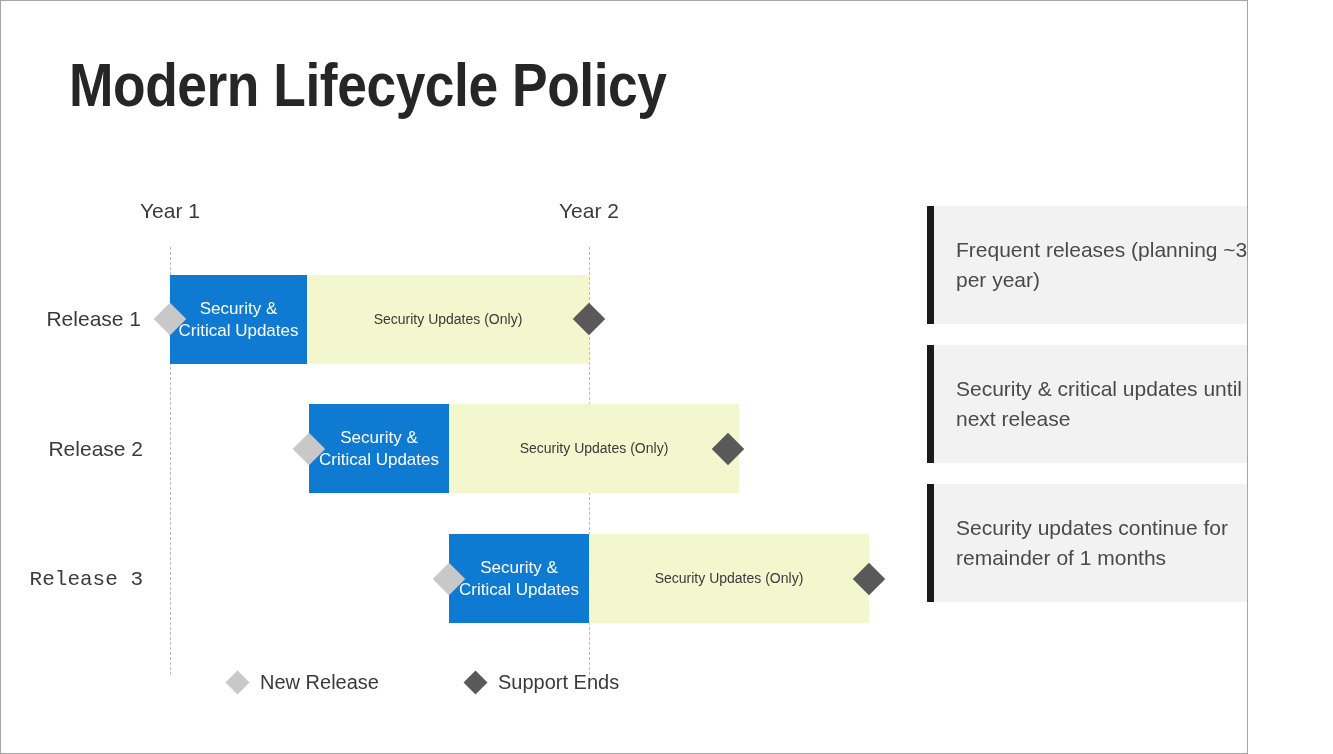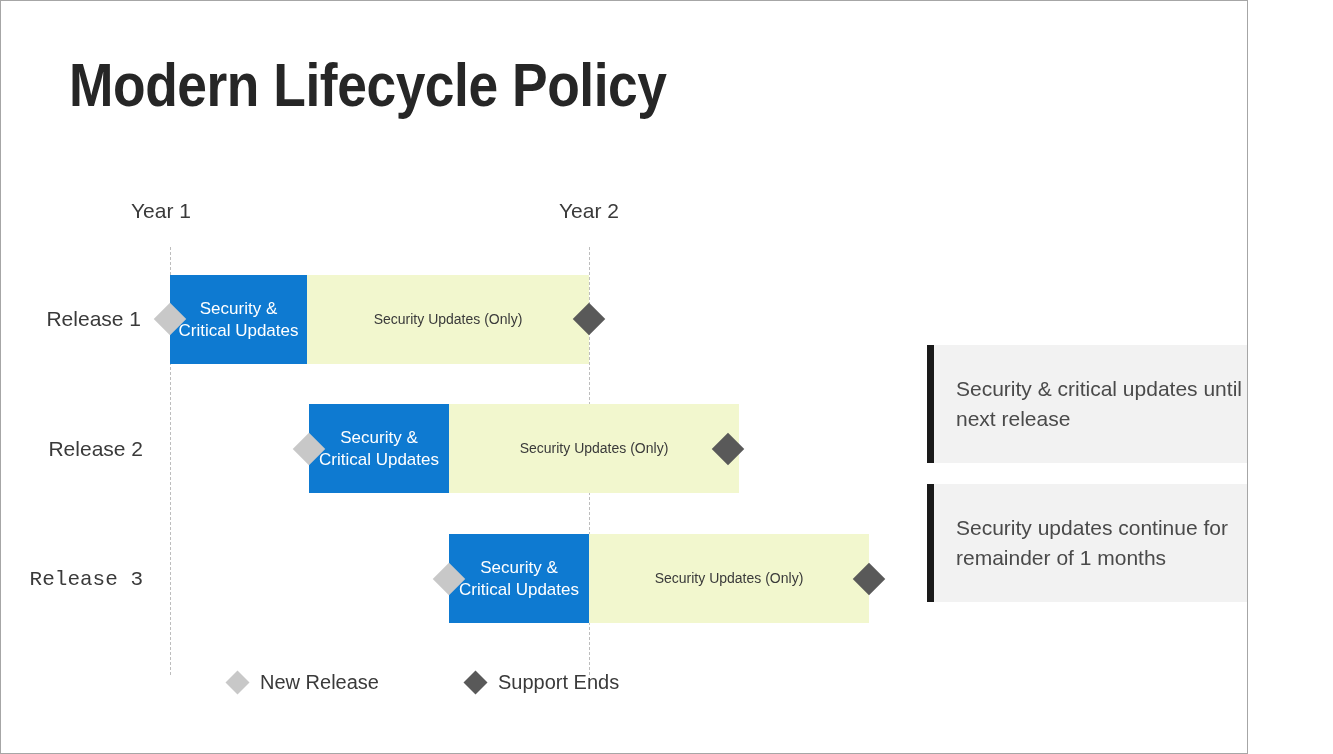--- a/index.html
+++ b/index.html
@@ -138,21 +138,21 @@
   }
 </style>
 </head>
 <body>
 
 <div id="slide">
 
   <div id="title">Modern Lifecycle Policy</div>
 
   <div>
-    <div class="year-label" style="left:160px; top:198px;">Year 1</div>
+    <div class="year-label" style="left:169px; top:198px;">Year 1</div>
     <div class="year-line" style="left:169px; top:246px; height:428px;"></div>
   </div>
 
   <div>
     <div class="year-label" style="left:588px; top:198px;">Year 2</div>
     <div class="year-line" style="left:588px; top:246px; height:428px;"></div>
   </div>
 
   <div>
     <div class="row-label" style="left:140px; top:318px;">Release 1</div>
@@ -194,20 +194,23 @@
     <div class="legend-item">
       <span class="legend-swatch light"></span>
       <span class="legend-text">New Release</span>
     </div>
     <div class="legend-item">
       <span class="legend-swatch dark"></span>
       <span class="legend-text">Support Ends</span>
     </div>
   </div>
 
+  <div class="callout" style="top:205px; height:118px;">
+    <div class="callout-text">Frequent releases (planning ~3 per year)</div>
+  </div>
 
   <div class="callout" style="top:344px; height:118px;">
     <div class="callout-text">Security &amp; critical updates until next release</div>
   </div>
 
   <div class="callout" style="top:483px; height:118px;">
     <div class="callout-text">Security updates continue for remainder of 1 months</div>
   </div>
 
 </div>

